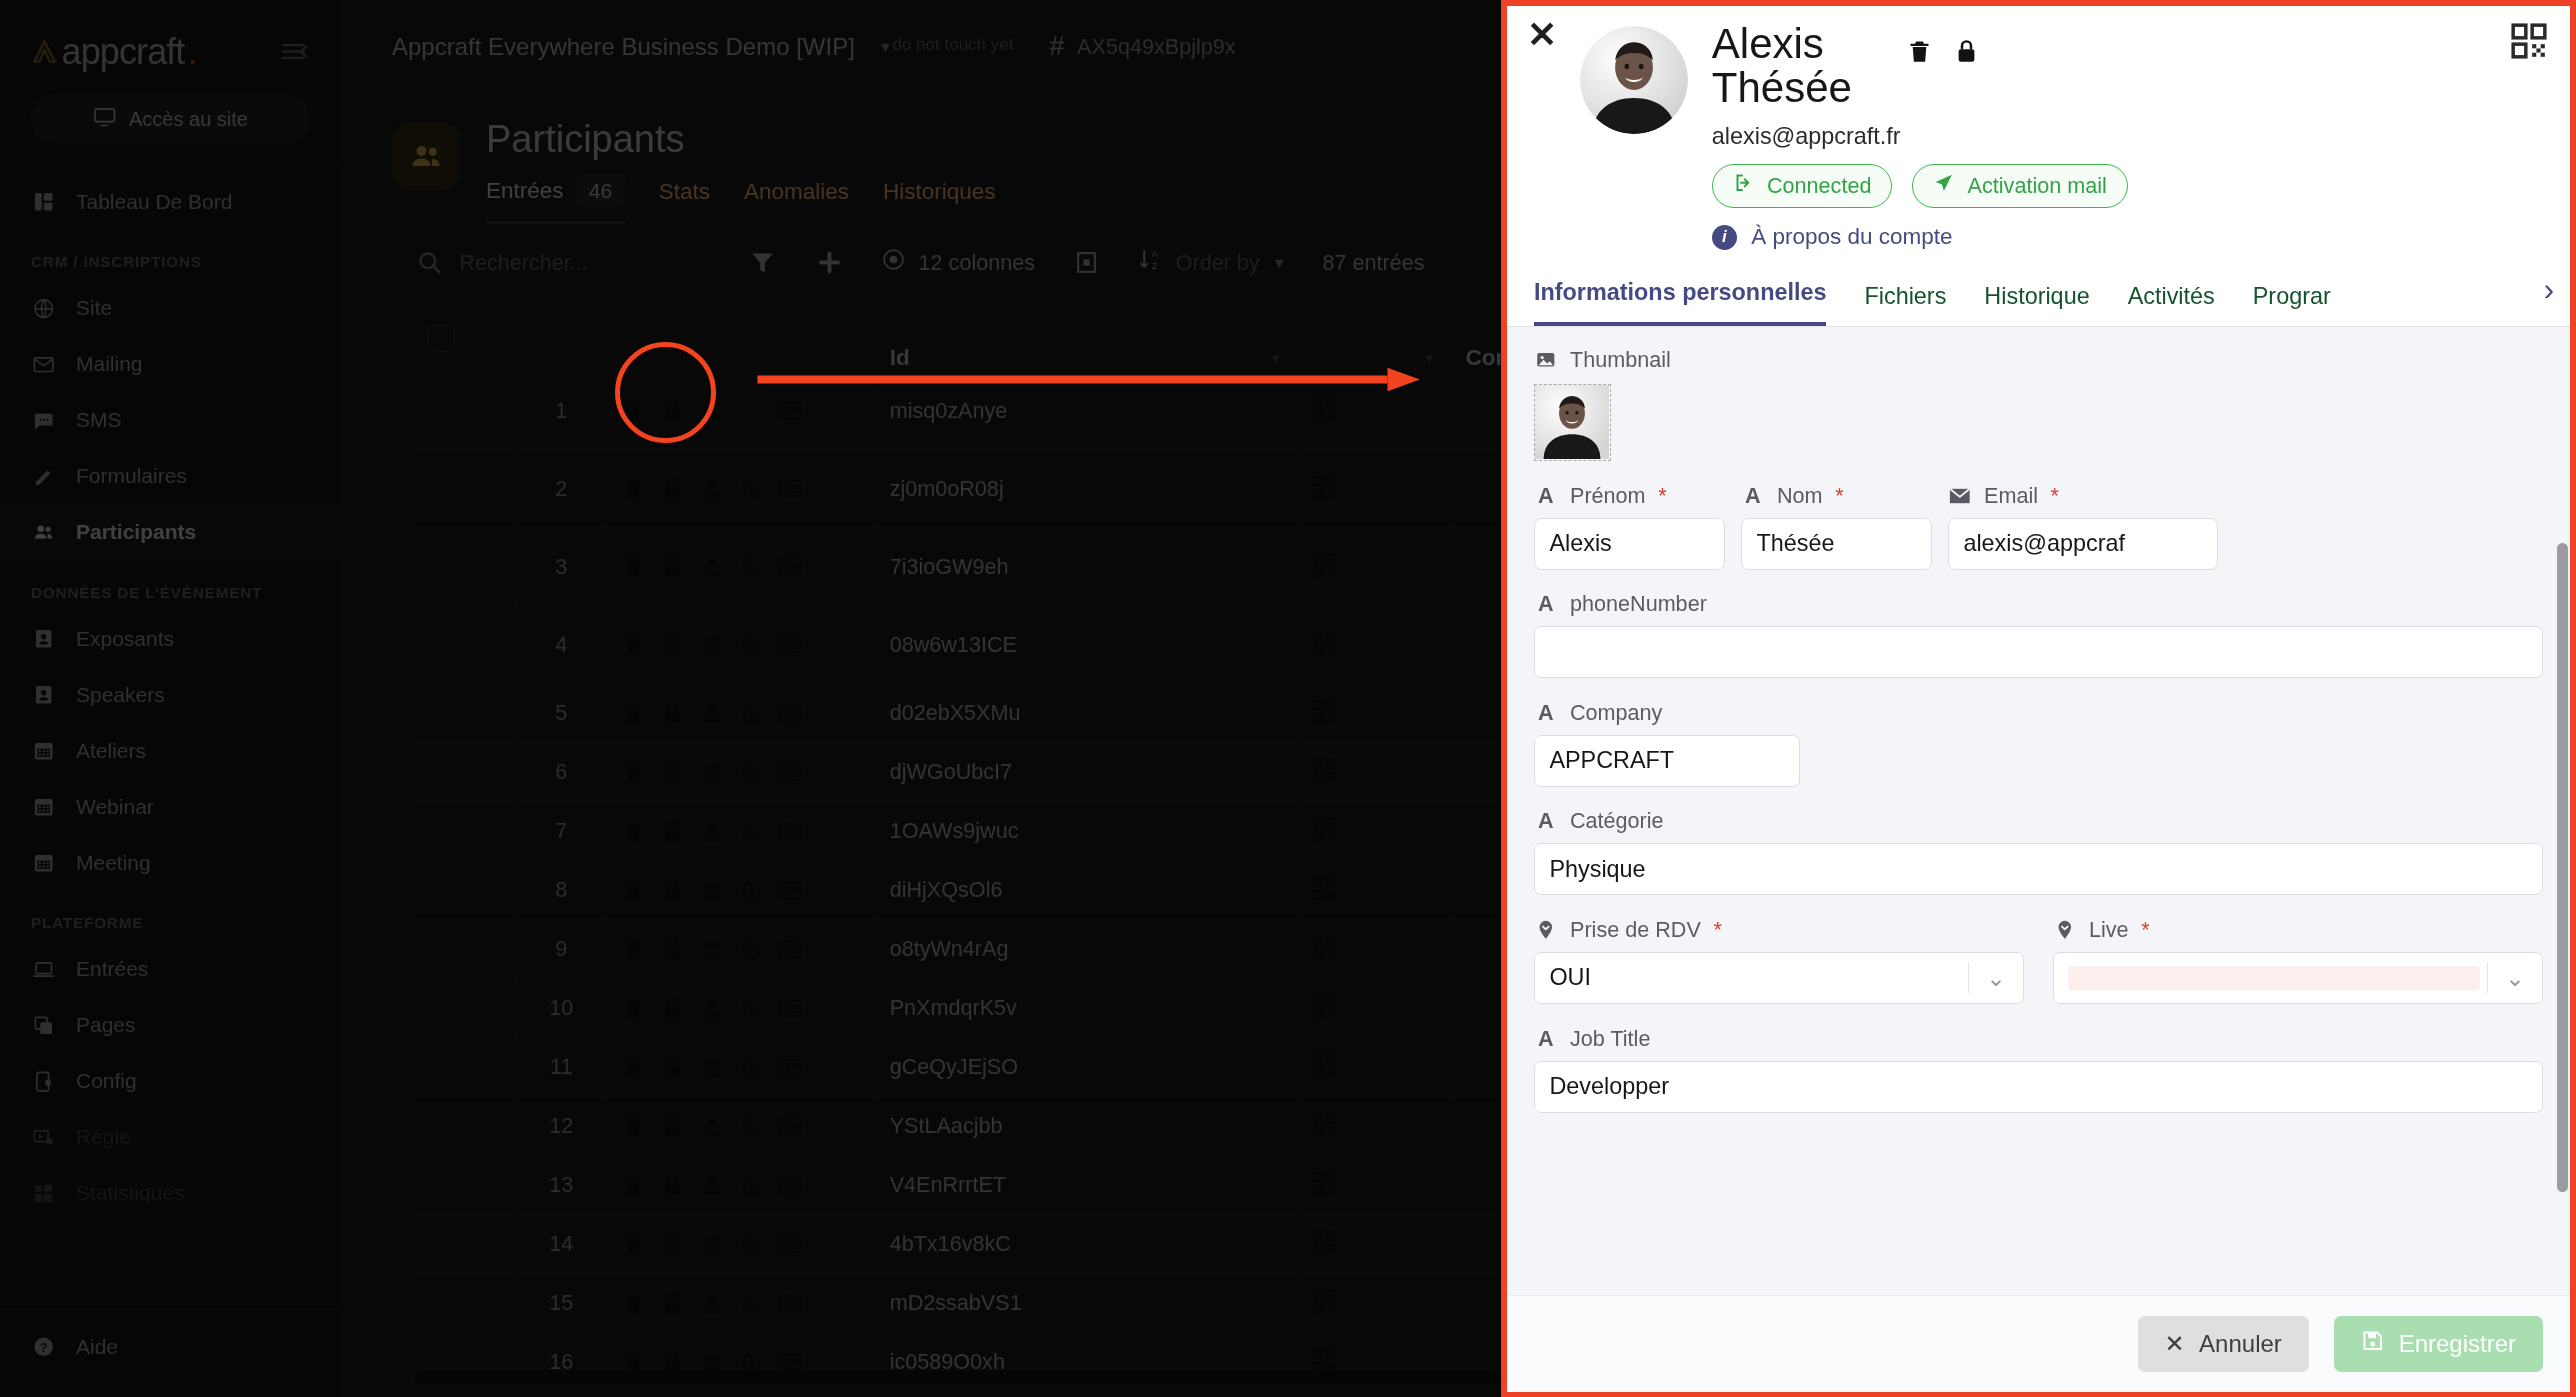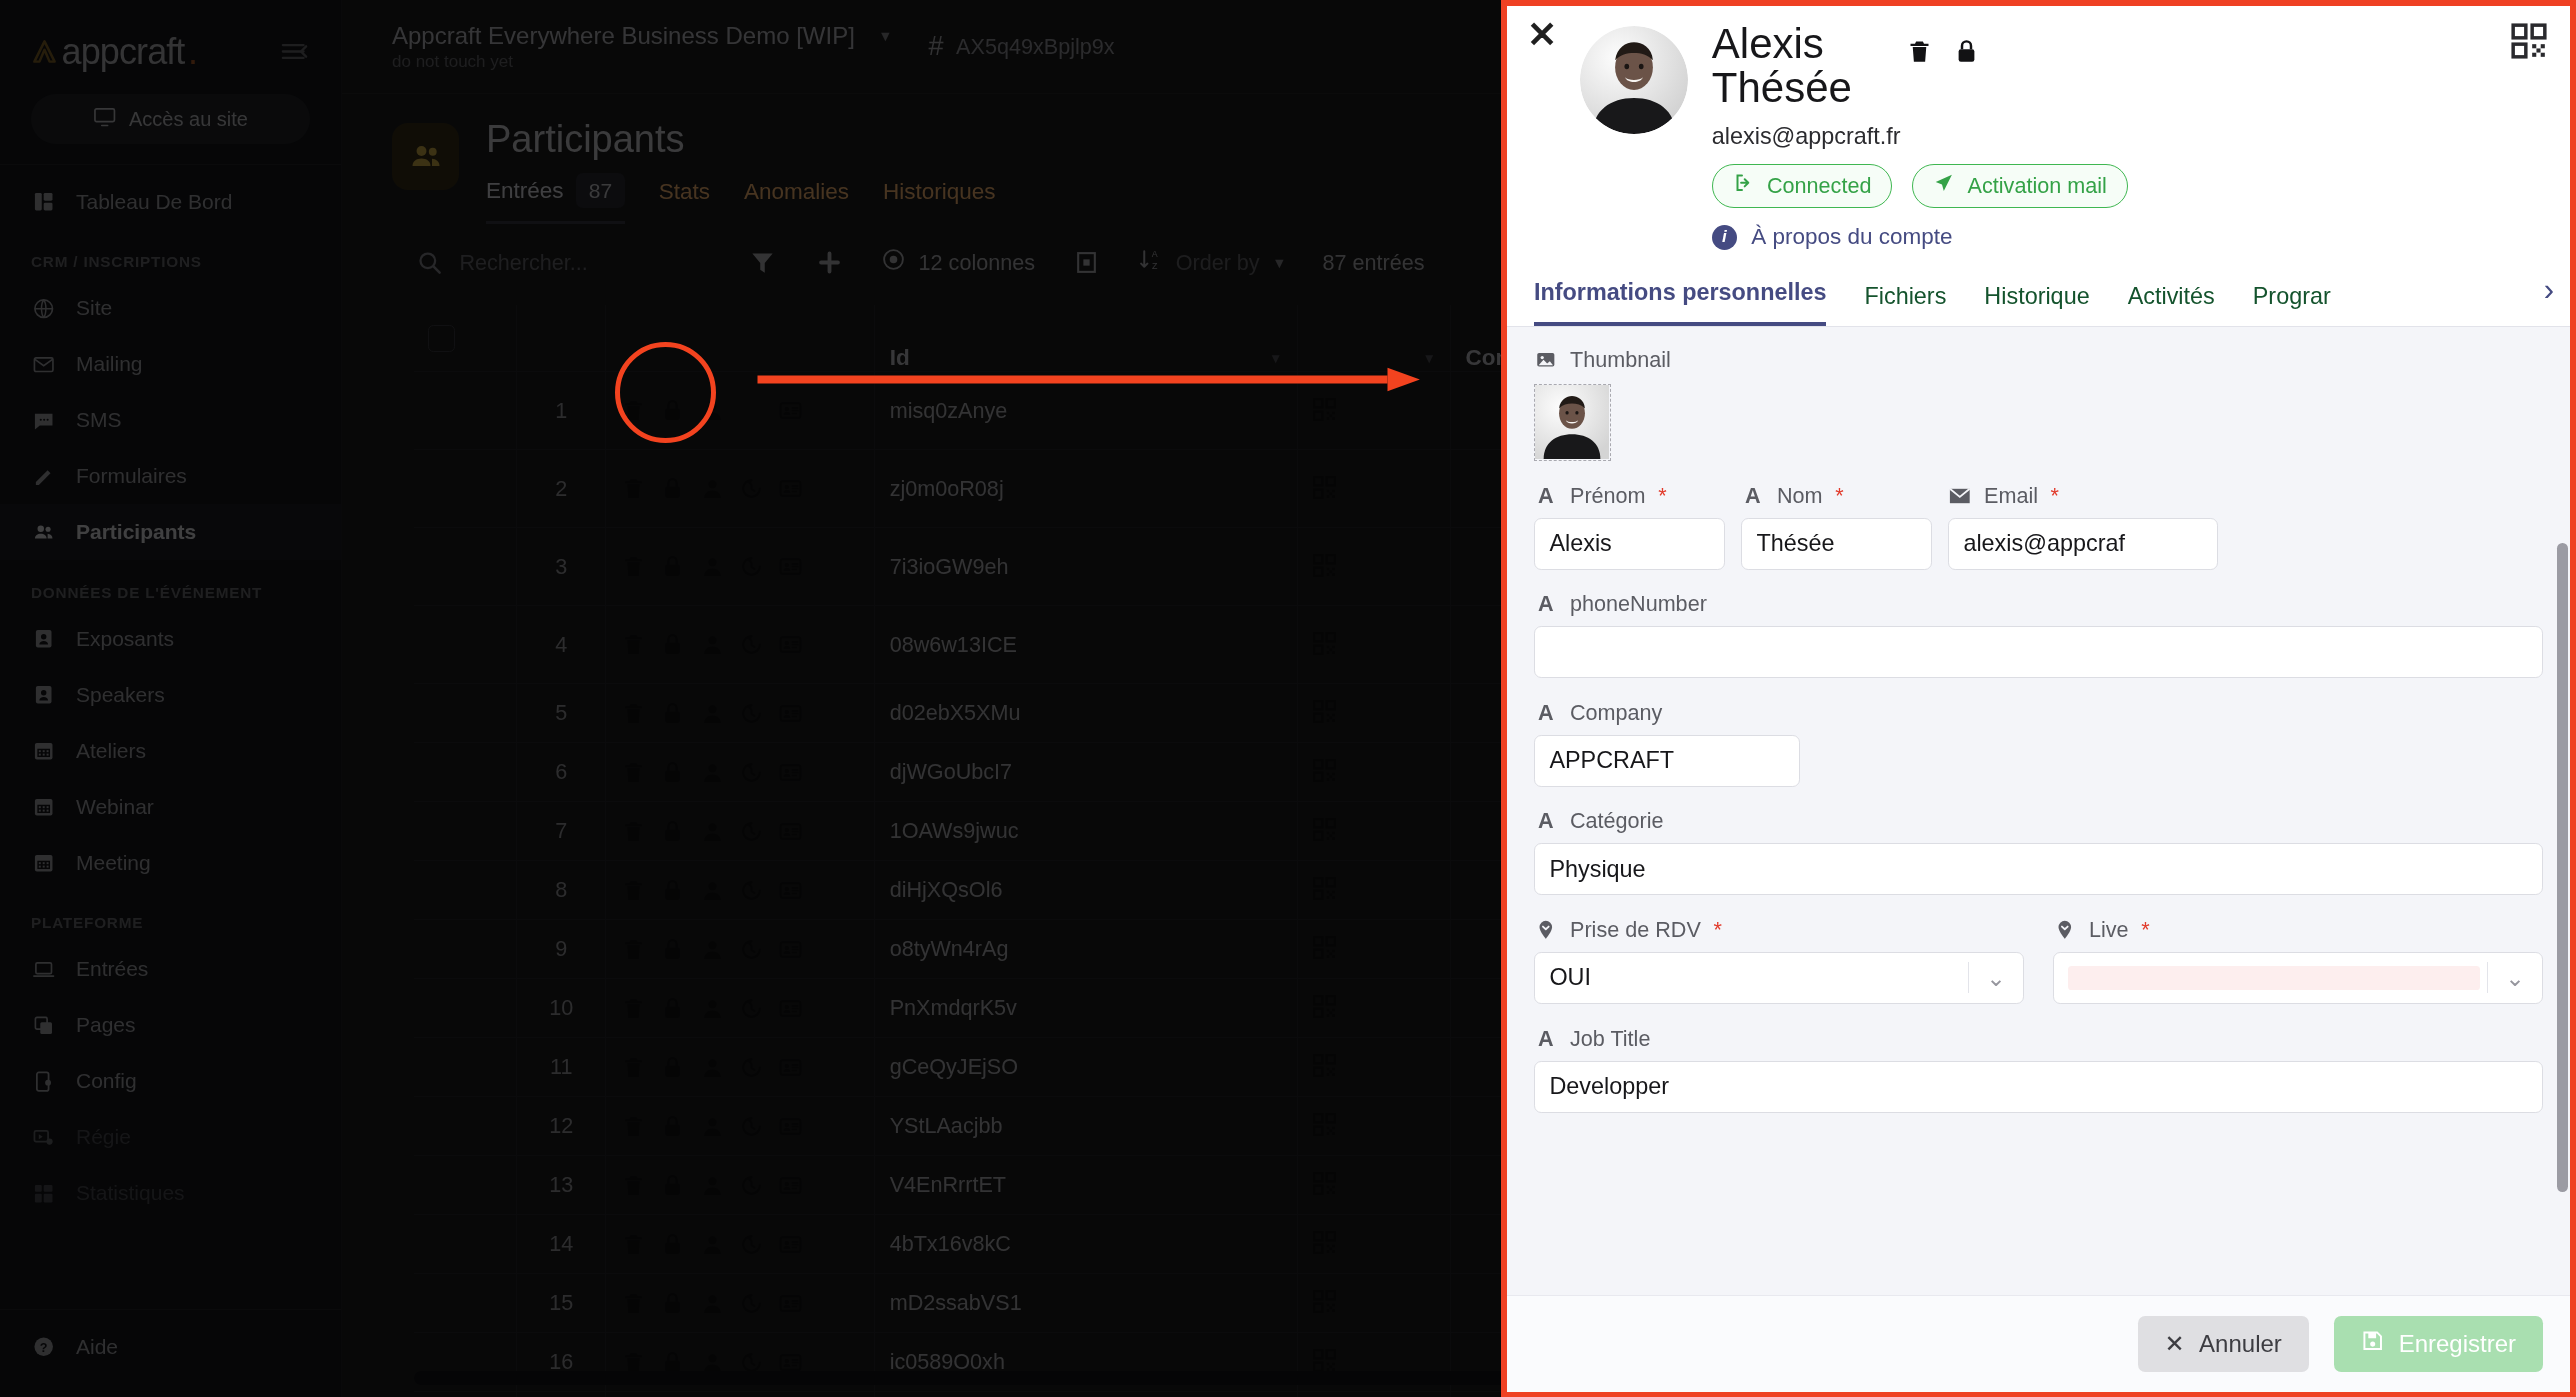--- a/index.html
+++ b/index.html
@@ -62,21 +62,21 @@
   }
   .nav-item .ico { width:25px; height:25px; display:flex; align-items:center; justify-content:center; flex:0 0 25px; }
   .nav-item.active { background: #1f1f24; color: #e6e6ea; font-weight: 600; }
   .nav-item.dimmed { color: #4d4e53; }
   .nav-bottom-sep { height:0.9px; background:#242428; margin: 14.4px 0 9px 0; }
   .nav-spacer { flex: 1 1 auto; }
 
   
   .main { flex: 1 1 auto; height: 1398px; display:flex; flex-direction:column; background:#1f1f1f; min-width:0; }
   .topbar { height: 99px; display:flex; align-items:center; padding: 0 50px; gap: 36px; border-bottom:0.9px solid #2a2a2a; }
-  .event-block { display:flex; flex-direction:column; }
+  .event-block { display:flex; flex-direction:row; }
   .event-row { display:flex; align-items:center; gap: 23.4px; }
   .event-name { font-size: 24px; color: #bfbfc4; }
   .caret { color:#8b8b90; font-size:14.4px; }
   .event-sub { font-size: 17px; color: #6b6b70; margin-top: 1.8px; }
   .event-code { display:flex; align-items:center; gap:12.6px; font-size:21.6px; color:#9a9aa0; }
   .hashicon { font-size: 27px; color:#b3b3b8; }
 
   .pagehead { display:flex; padding: 23.4px 50px 0 50px; gap: 27px; align-items:flex-start; }
   .page-icon {
     width: 67px; height: 67px; border-radius: 16px;
@@ -486,21 +486,21 @@
               <circle cx="16.5" cy="8.5" r="2.6" fill="#d6b24a"></circle>
               <path d="M3 18c0-3.2 2.7-5 6-5s6 1.8 6 5z" fill="#d6b24a"></path>
               <path d="M16 13.2c2.6.2 5 1.8 5 4.8h-5z" fill="#d6b24a"></path>
             </svg>
         </div>
         <div>
           <div class="page-title">Participants</div>
           <div class="tabs">
             <div class="tab active">
               <span>Entrées</span>
-              <span class="tab-badge">87</span>
+              <span class="tab-badge">46</span>
             </div>
             <div class="tab">Stats</div>
             <div class="tab">Anomalies</div>
             <div class="tab">Historiques</div>
           </div>
         </div>
       </div>
 
       <div class="toolbar">
         <div class="search-wrap">

